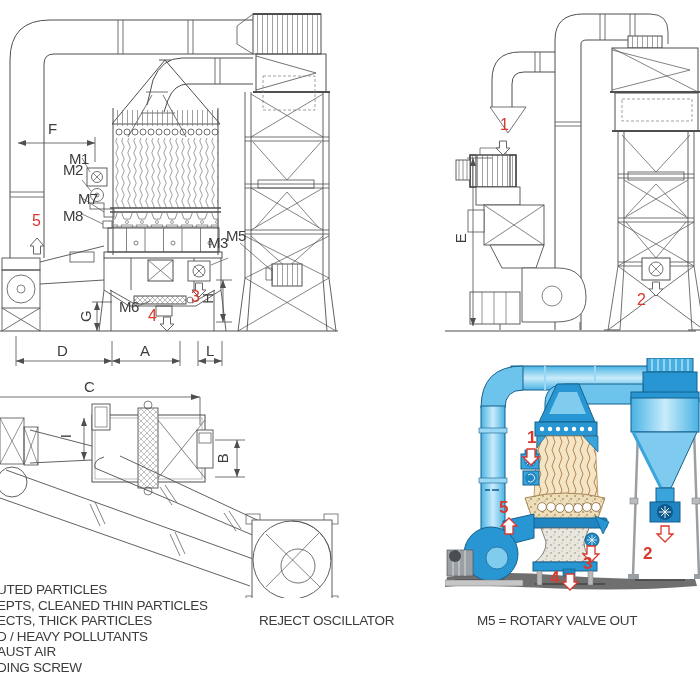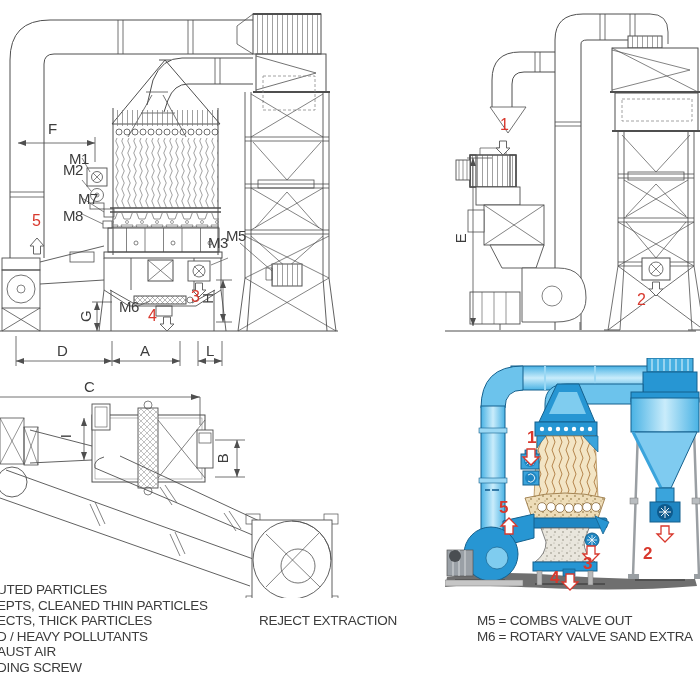--- a/index.html
+++ b/index.html
@@ -447,18 +447,17 @@
 
 <div class="legend-col" style="left:-3px;top:582px">
   <span>UTED PARTICLES</span>
   <span>EPTS, CLEANED THIN PARTICLES</span>
   <span>ECTS, THICK PARTICLES</span>
   <span>D / HEAVY POLLUTANTS</span>
   <span>AUST AIR</span>
   <span>DING SCREW</span>
 </div>
 <div class="legend-col" style="left:259px;top:613px">
-  <span>REJECT EXTRACTION</span>
+  <span>REJECT OSCILLATOR</span>
 </div>
 <div class="legend-col" style="left:477px;top:613px">
-  <span>M5 = COMBS VALVE OUT</span>
-  <span>M6 = ROTARY VALVE SAND EXTRA</span>
+  <span>M5 = ROTARY VALVE OUT</span>
 </div>
 
 </body></html>

